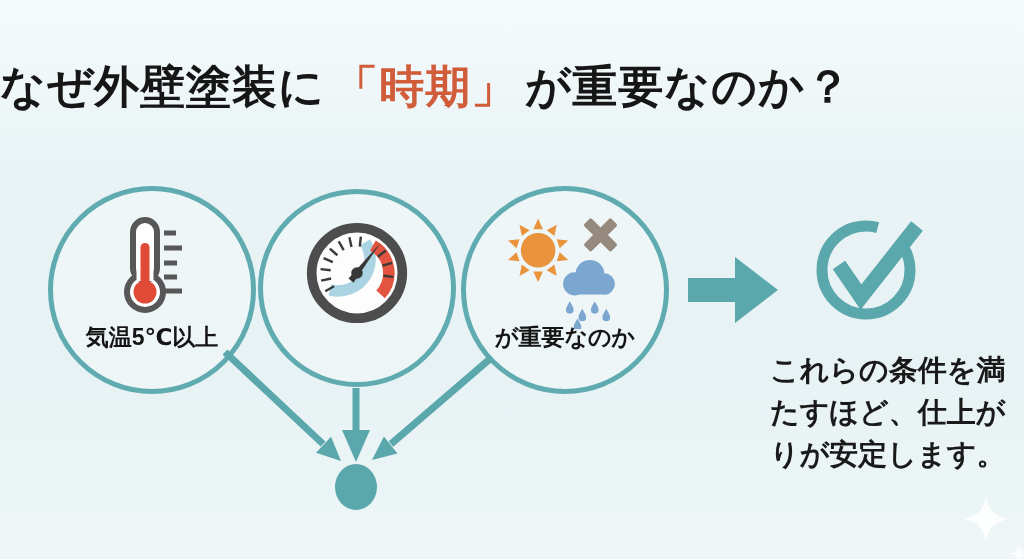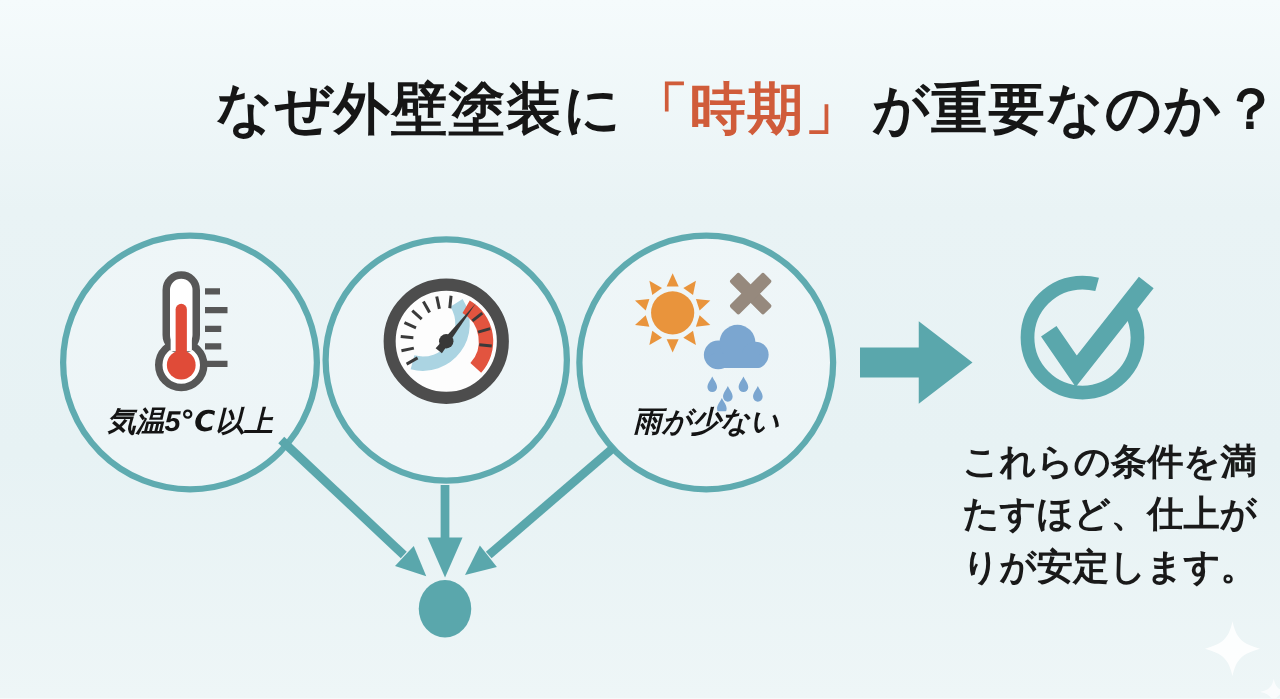--- a/index.html
+++ b/index.html
@@ -10,21 +10,21 @@
     position: relative;
     width: 1024px;
     height: 559px;
     overflow: hidden;
     background: linear-gradient(180deg, #f5fbfc 0%, #e9f3f5 30%, #e7f2f4 65%, #eef6f7 100%);
   }
 
   .title {
     position: absolute;
     top: 57px; left: 0; right: 0;
-    text-align: right;
+    text-align: left;
     font-size: 45px;
     font-weight: 900;
     letter-spacing: 1px;
     color: #161616;
     white-space: nowrap;
   }
   .title .hl { color: #d05c3a; margin: 0 8px; }
 
   .circle {
     position: absolute;
@@ -42,21 +42,20 @@
   .c3 svg.icon { top: 18px; }
 
   .cond-label {
     position: absolute;
     left: 0; right: 0;
     text-align: center;
     font-size: 23px;
     font-weight: 800;
     color: #141414;
     white-space: nowrap;
-    font-style: italic;
   }
   .c1 .cond-label { top: 131px; }
   .c2 .cond-label { top: 128px; }
   .c3 .cond-label { top: 131px; }
 
   .overlay {
     position: absolute;
     left: 0; top: 0;
     width: 1024px; height: 559px;
     pointer-events: none;
@@ -151,21 +150,21 @@
         </g>
         <g>
           <path d="M0,-6 C2,-2 4,0 4,3 a4,4 0 1,1 -8,0 C-4,0 -2,-2 0,-6 Z" transform="translate(80,102)"></path>
           <path d="M0,-6 C2,-2 4,0 4,3 a4,4 0 1,1 -8,0 C-4,0 -2,-2 0,-6 Z" transform="translate(93,110)"></path>
           <path d="M0,-6 C2,-2 4,0 4,3 a4,4 0 1,1 -8,0 C-4,0 -2,-2 0,-6 Z" transform="translate(106,102)"></path>
           <path d="M0,-6 C2,-2 4,0 4,3 a4,4 0 1,1 -8,0 C-4,0 -2,-2 0,-6 Z" transform="translate(118,110)"></path>
           <path d="M0,-6 C2,-2 4,0 4,3 a4,4 0 1,1 -8,0 C-4,0 -2,-2 0,-6 Z" transform="translate(88,120)"></path>
         </g>
       </g>
     </svg>
-    <div class="cond-label">雨が少ない</div>
+    <div class="cond-label">が重要なのか</div>
   </div>
 
   <svg class="overlay" viewBox="0 0 1024 559">
     <g fill="#5aa7ac" stroke="#5aa7ac">
       <line x1="225" y1="352" x2="323" y2="444" stroke-width="7"></line>
       <polygon points="341,461 316,452.7 331,436.7" stroke="none"></polygon>
       <line x1="356" y1="388" x2="356" y2="432" stroke-width="7"></line>
       <polygon points="356,462 342,430 370,430" stroke="none"></polygon>
       <line x1="491" y1="358" x2="391" y2="444" stroke-width="7"></line>
       <polygon points="372,460 383.9,436.4 397.5,453.6" stroke="none"></polygon>

